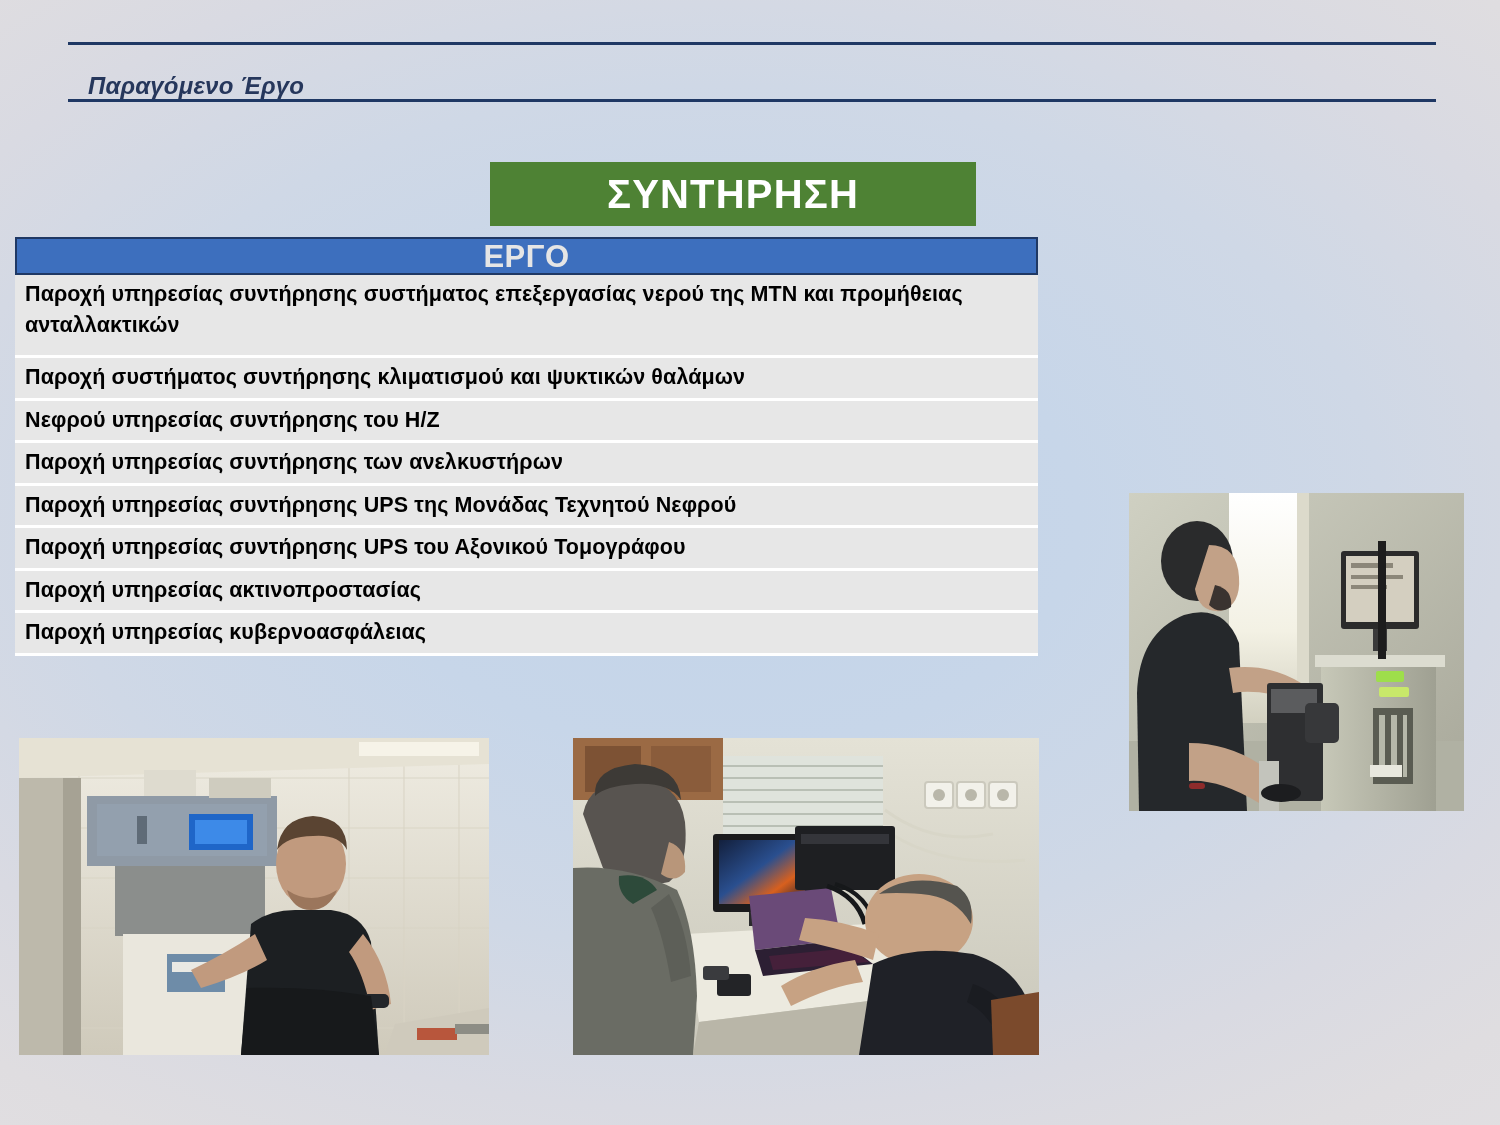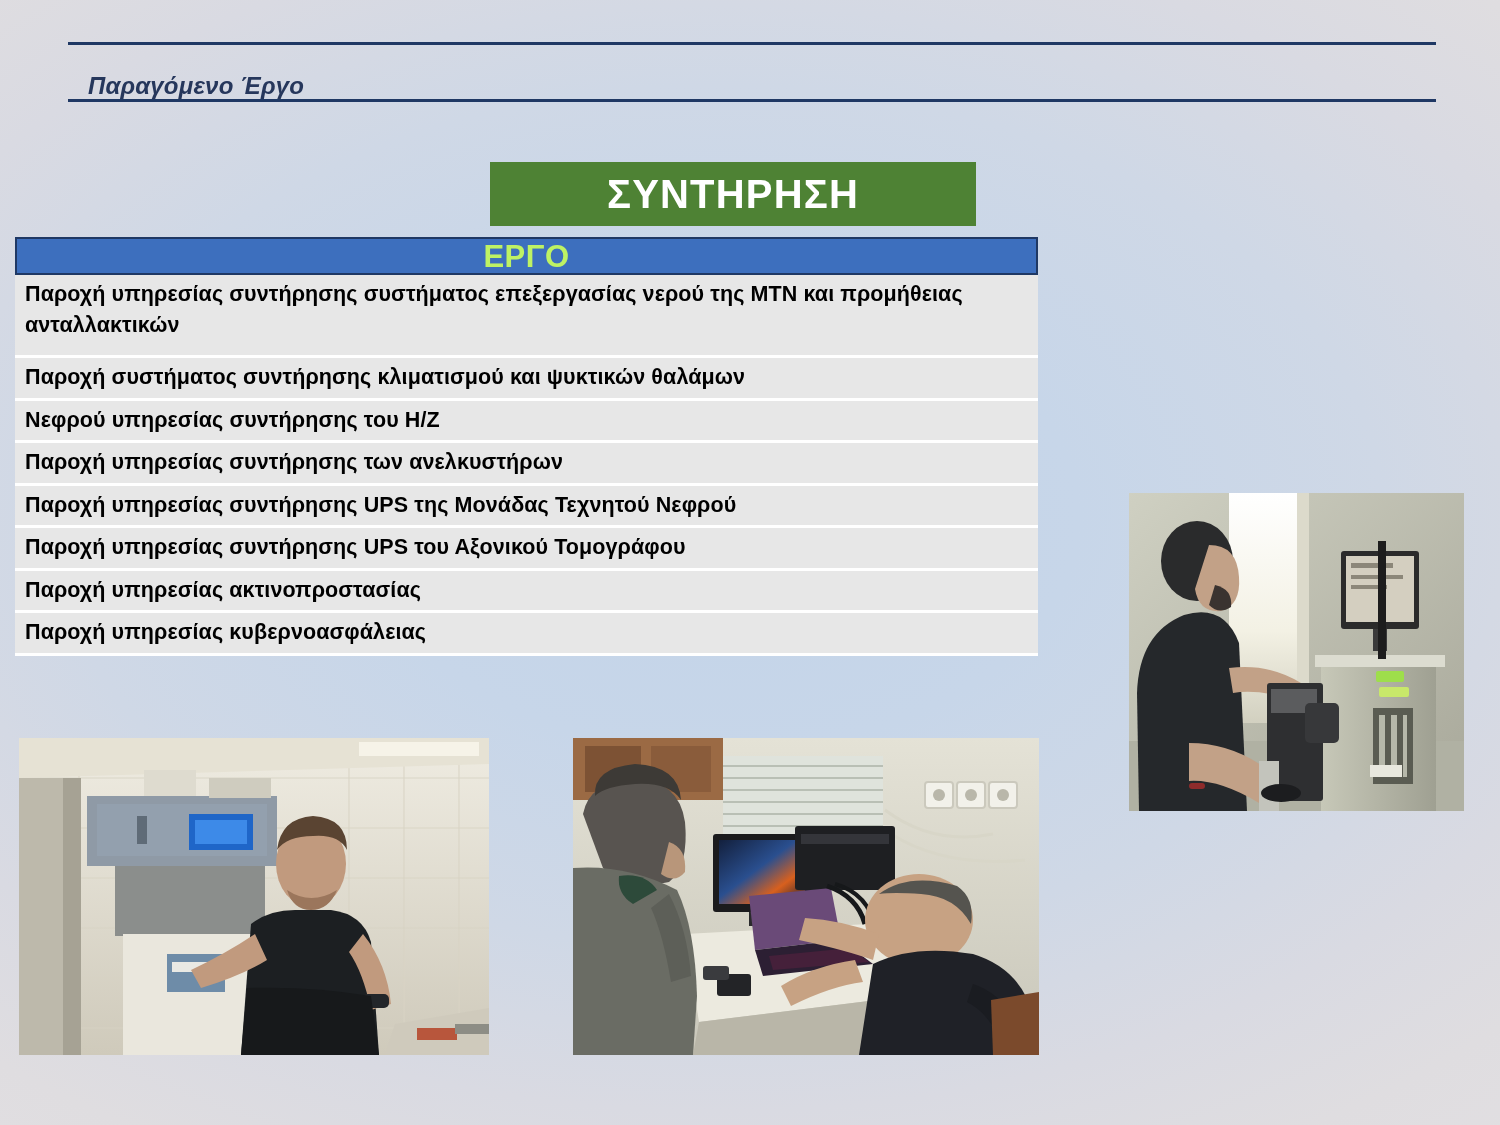--- a/index.html
+++ b/index.html
@@ -85,21 +85,21 @@
   }
   .table-header {
     height: 38px;
     background: #3d6fbe;
     border: 2px solid #1f3864;
     display: flex;
     align-items: center;
     justify-content: center;
   }
   .table-header-text {
-    color: #bef264;
+    color: #e5e5e5;
     font-size: 31px;
     font-weight: bold;
     line-height: 1;
     letter-spacing: 0.5px;
   }
   .table-body {
     background: #ffffff;
     padding: 0;
   }
   .row {

